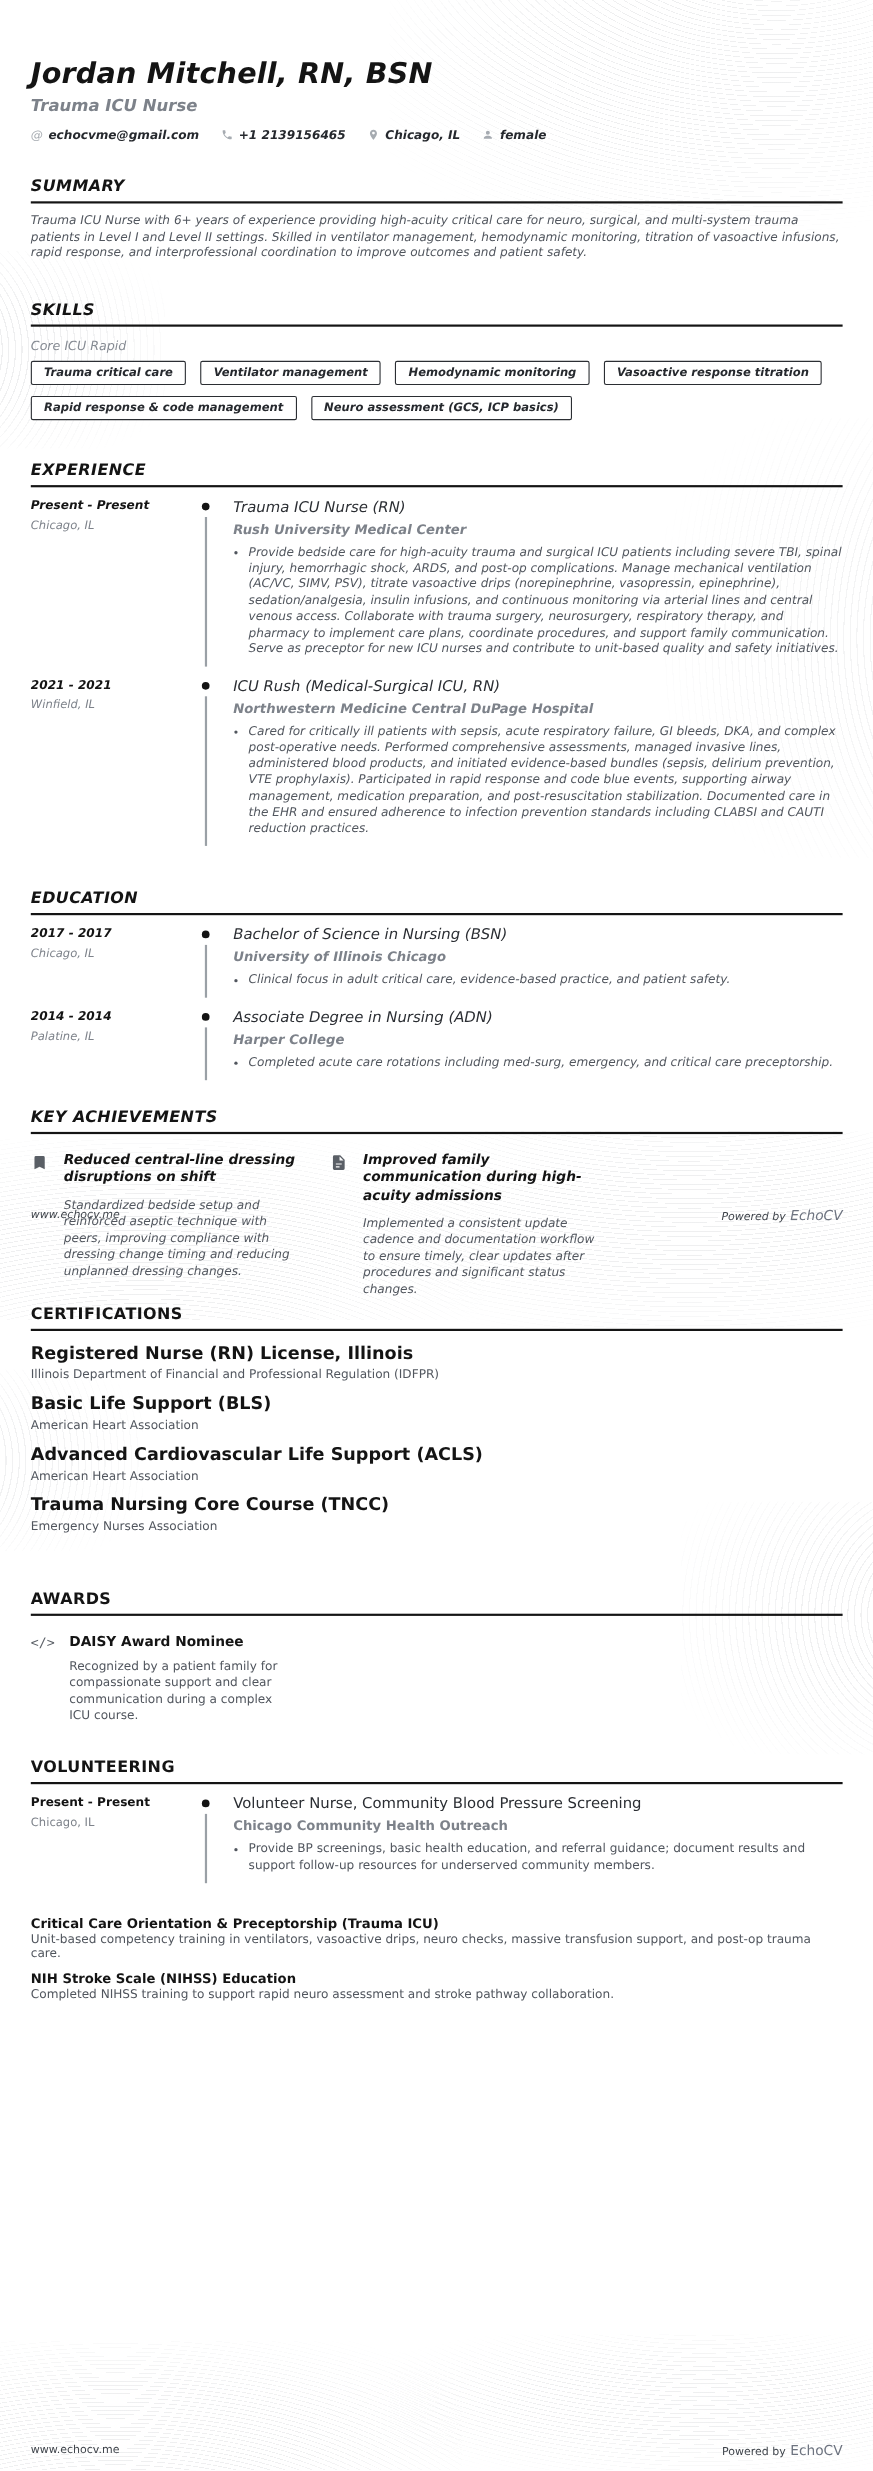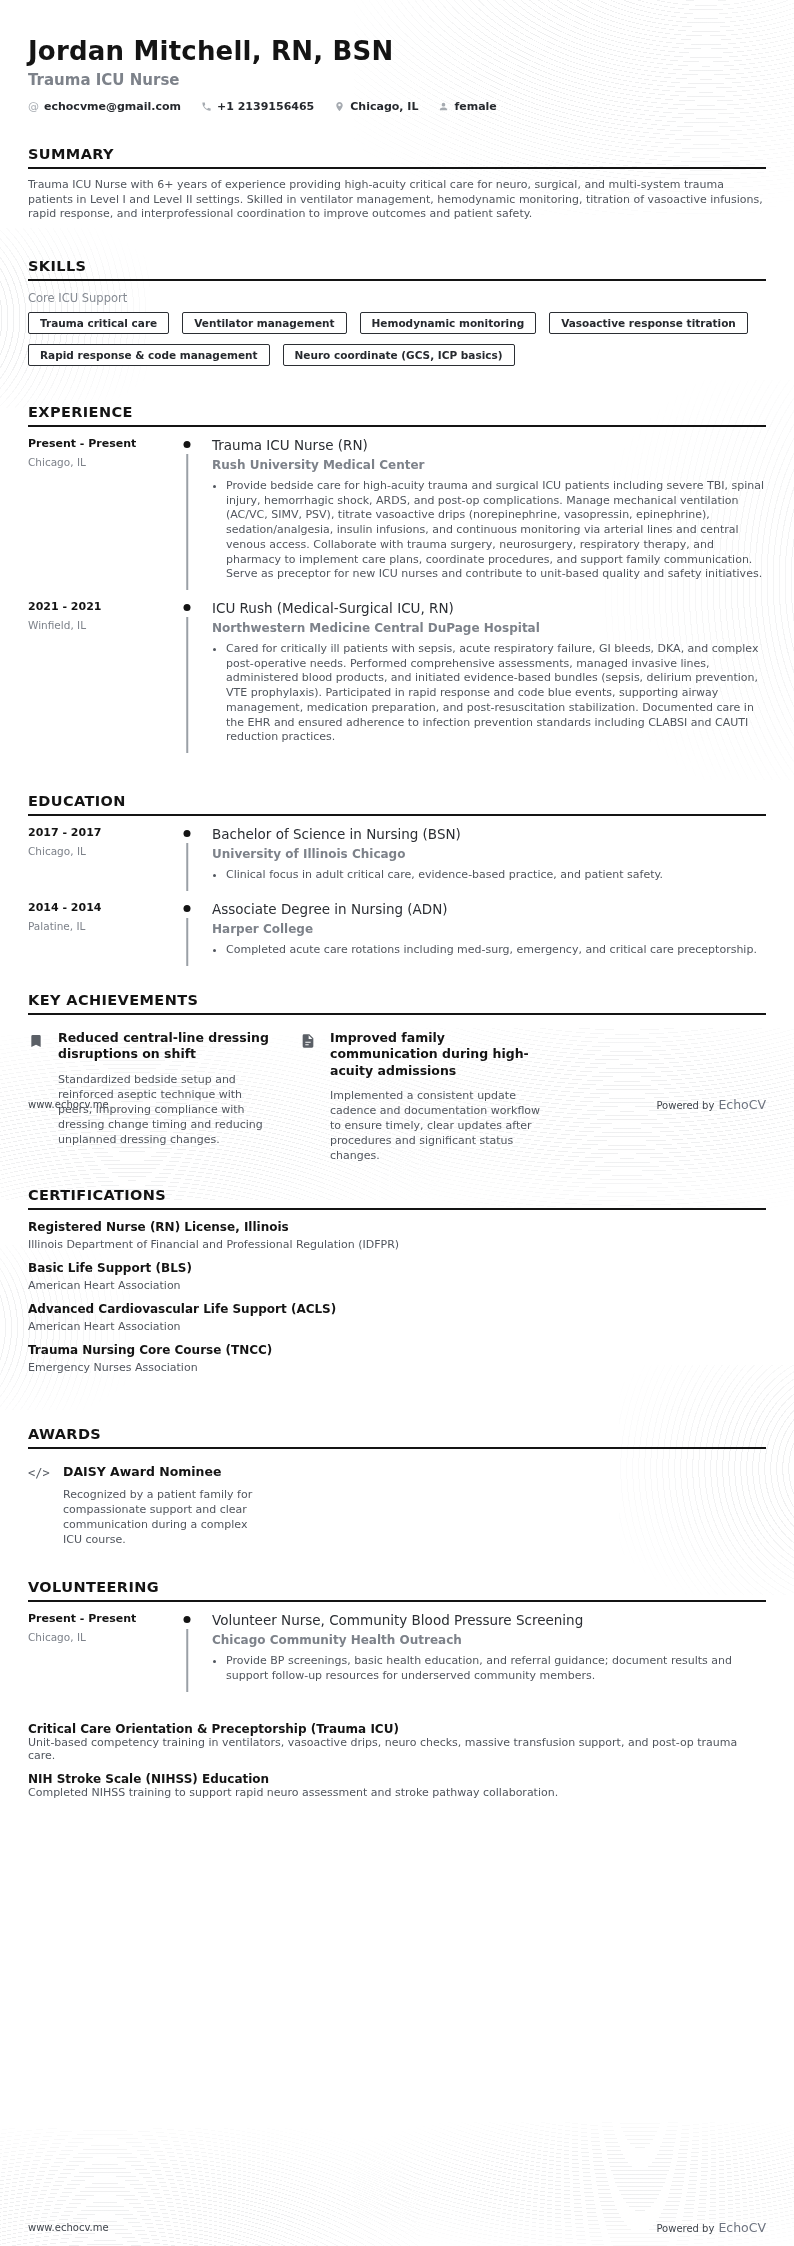--- a/index.html
+++ b/index.html
@@ -4,21 +4,21 @@
 <style>
   * { margin:0; padding:0; box-sizing:border-box; }
   html,body { background:#ffffff; }
   .canvas {
     position:relative; width:794px; height:2246px; margin:0 auto;
     background:#ffffff; overflow:hidden;
     font-family:"DejaVu Sans","Liberation Sans",sans-serif;
     color:#26292e;
   }
   .page { position:absolute; left:0; width:794px; height:1123px; padding:0 28px; }
-  .page-1 { top:0; padding-top:36px; }
+  .page-1 { top:0; padding-top:52px;font-style:italic; }
   .page-2 { top:1123px; padding-top:64px; }
 
   
   .contour { position:absolute; pointer-events:none; z-index:0; }
   .c-tr { right:0; top:0; width:440px; height:215px;
     background:repeating-radial-gradient(ellipse 500px 310px at 80% -40%, rgba(95,100,110,.10) 0 1px, transparent 1px 7px);
     -webkit-mask-image:radial-gradient(ellipse at 60% 30%, #000 30%, transparent 80%);
             mask-image:radial-gradient(ellipse at 60% 30%, #000 30%, transparent 80%); }
   .c-ls { left:0; top:228px; width:150px; height:180px;
     background:repeating-radial-gradient(circle 260px at -55% 50%, rgba(95,100,110,.10) 0 1px, transparent 1px 6px);
@@ -98,21 +98,21 @@
   .e-bullets li::marker { color:#51565e; }
 
   .ach-grid { display:flex; gap:30px; margin-top:15px; }
   .ach { display:flex; gap:13px; width:242px; }
   .ach-ic { flex:0 0 17px; padding-top:3px; }
   .ach-ic svg { width:16px; height:16px; fill:#5a5f66; }
   .ach-title { font-size:12.5px; font-weight:700; color:#141414; line-height:1.32; }
   .ach-text { margin-top:9px; font-size:11px; line-height:1.37; color:#51565e; }
 
   .cert-item { margin-top:10px; }
-  .cert-title { font-size:12px; font-weight:700; color:#141414; }
+  .cert-title { font-size:16px; font-weight:700; color:#141414; }
   .cert-issuer { font-size:11px; color:#51565e; margin-top:4px; }
 
   .award { display:flex; gap:13px; margin-top:15px; }
   .award-ic { flex:0 0 22px; font-size:12px; font-weight:400; color:#5a5f66; padding-top:2px;
               font-family:"DejaVu Sans Mono","Liberation Mono",monospace; }
   .award-body { width:200px; }
   .award-title { font-size:12.5px; font-weight:700; color:#141414; }
   .award-text { margin-top:8px; font-size:11px; line-height:1.37; color:#51565e; }
 
   .train-item { margin-top:10px; }
@@ -177,28 +177,28 @@
       </div>
     </div>
 
     <div class="section s-summary">
       <div class="sec-head">SUMMARY</div>
       <div class="summary-text">Trauma ICU Nurse with 6+ years of experience providing high-acuity critical care for neuro, surgical, and multi-system trauma patients in Level I and Level II settings. Skilled in ventilator management, hemodynamic monitoring, titration of vasoactive infusions, rapid response, and interprofessional coordination to improve outcomes and patient safety.</div>
     </div>
 
     <div class="section s-skills">
       <div class="sec-head">SKILLS</div>
-      <div class="skills-group">Core ICU Support</div>
+      <div class="skills-group">Core ICU Rapid</div>
       <div class="chips">
         <span class="chip">Trauma critical care</span>
         <span class="chip">Ventilator management</span>
         <span class="chip">Hemodynamic monitoring</span>
         <span class="chip">Vasoactive response titration</span>
         <span class="chip">Rapid response &amp; code management</span>
-        <span class="chip">Neuro coordinate (GCS, ICP basics)</span>
+        <span class="chip">Neuro assessment (GCS, ICP basics)</span>
       </div>
     </div>
 
     <div class="section s-experience">
       <div class="sec-head">EXPERIENCE</div>
 
       <div class="entry">
         <div>
           <div class="e-dates">Present - Present</div>
           <div class="e-loc">Chicago, IL</div>

